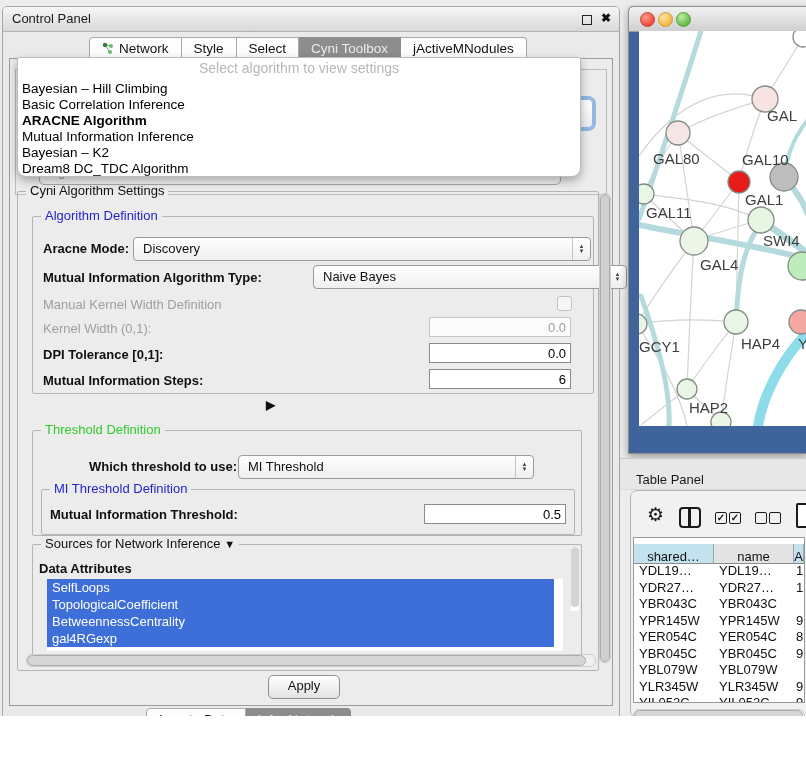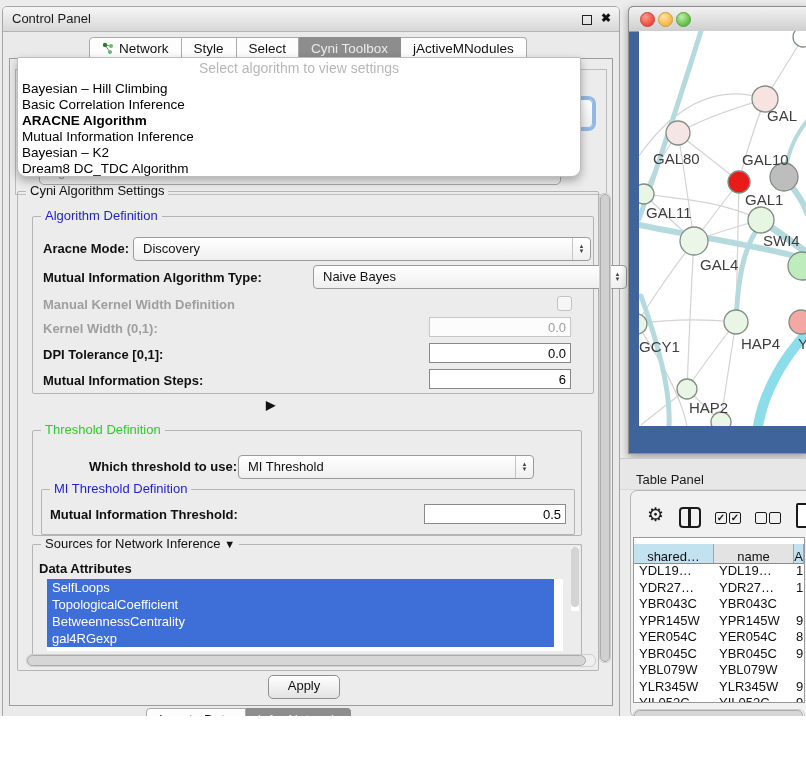--- a/index.html
+++ b/index.html
@@ -44,21 +44,21 @@
             border-radius:5px;background:linear-gradient(#fdfdfd,#f0f0f0);z-index:20;
             font-size:13px;line-height:24px;color:#8f8f8f;padding-left:18px;box-sizing:border-box;}
 
   
   .group{position:absolute;border:1px solid #b4b4b4;border-radius:2px;}
   .gtitle{position:absolute;top:-9px;left:8px;background:#ececec;padding:0 4px;font-size:13px;color:#111;white-space:nowrap;}
   .gtitle.blue{color:#2323cc;}
   .gtitle.green{color:#2ecb2e;}
 
   .lbl{position:absolute;font-size:13px;color:#101010;font-weight:bold;white-space:nowrap;text-align:right;}
-  .lbl.dis{color:#9e9e9e;font-weight:bold;}
+  .lbl.dis{color:#9e9e9e;font-weight:normal;}
 
   
   .combo{position:absolute;border:1px solid #9b9b9b;border-radius:4px;background:linear-gradient(#ffffff,#efefef);
          font-size:13px;box-sizing:border-box;}
   .combo .ctext{position:absolute;left:9px;top:0;line-height:22px;color:#111;}
   .combo .stepper{position:absolute;right:0;top:0;bottom:0;width:17px;border-left:1px solid #c4c4c4;
                   display:flex;flex-direction:column;align-items:center;justify-content:center;color:#444;}
   .combo .stepper span{font-size:7px;line-height:5px;}
 
   .field{position:absolute;background:#fff;border:1px solid #8a8a8a;font-size:13px;text-align:right;

